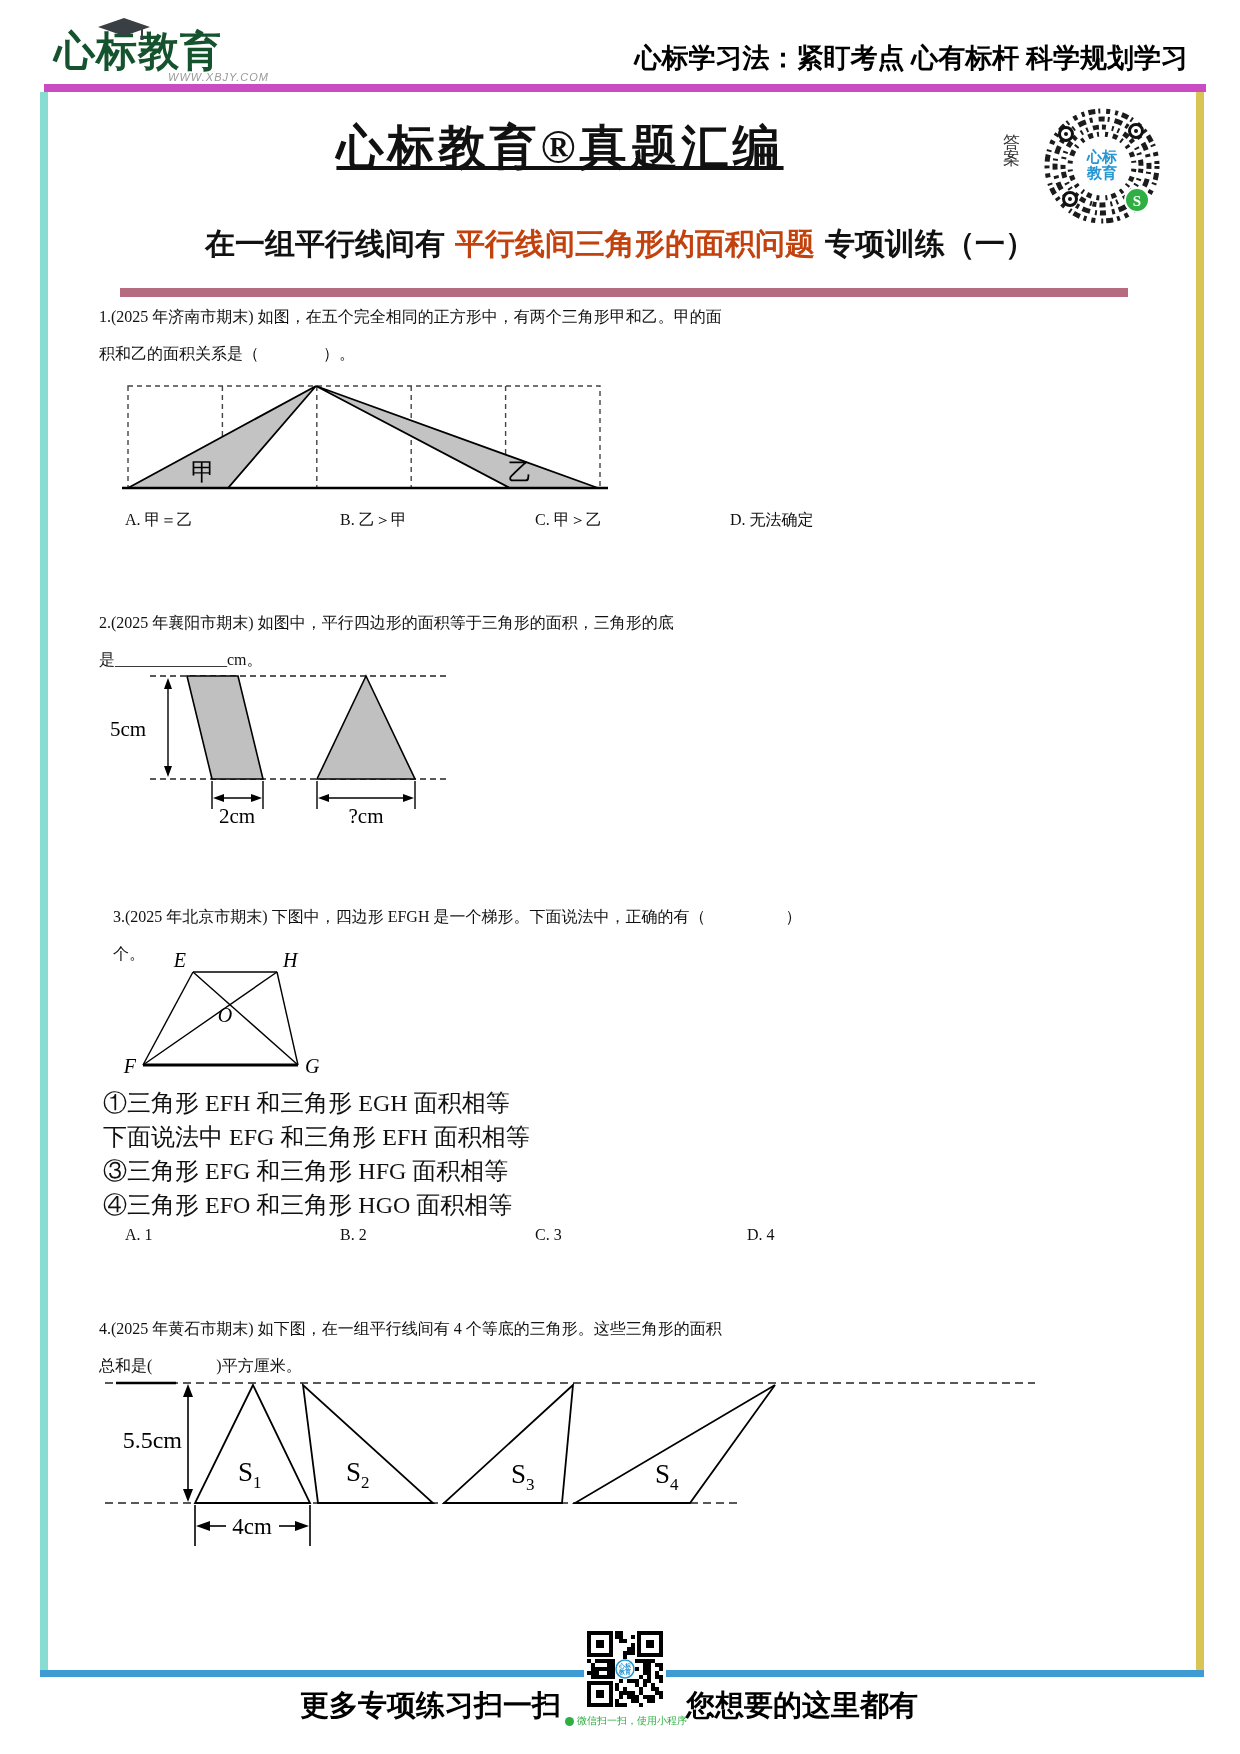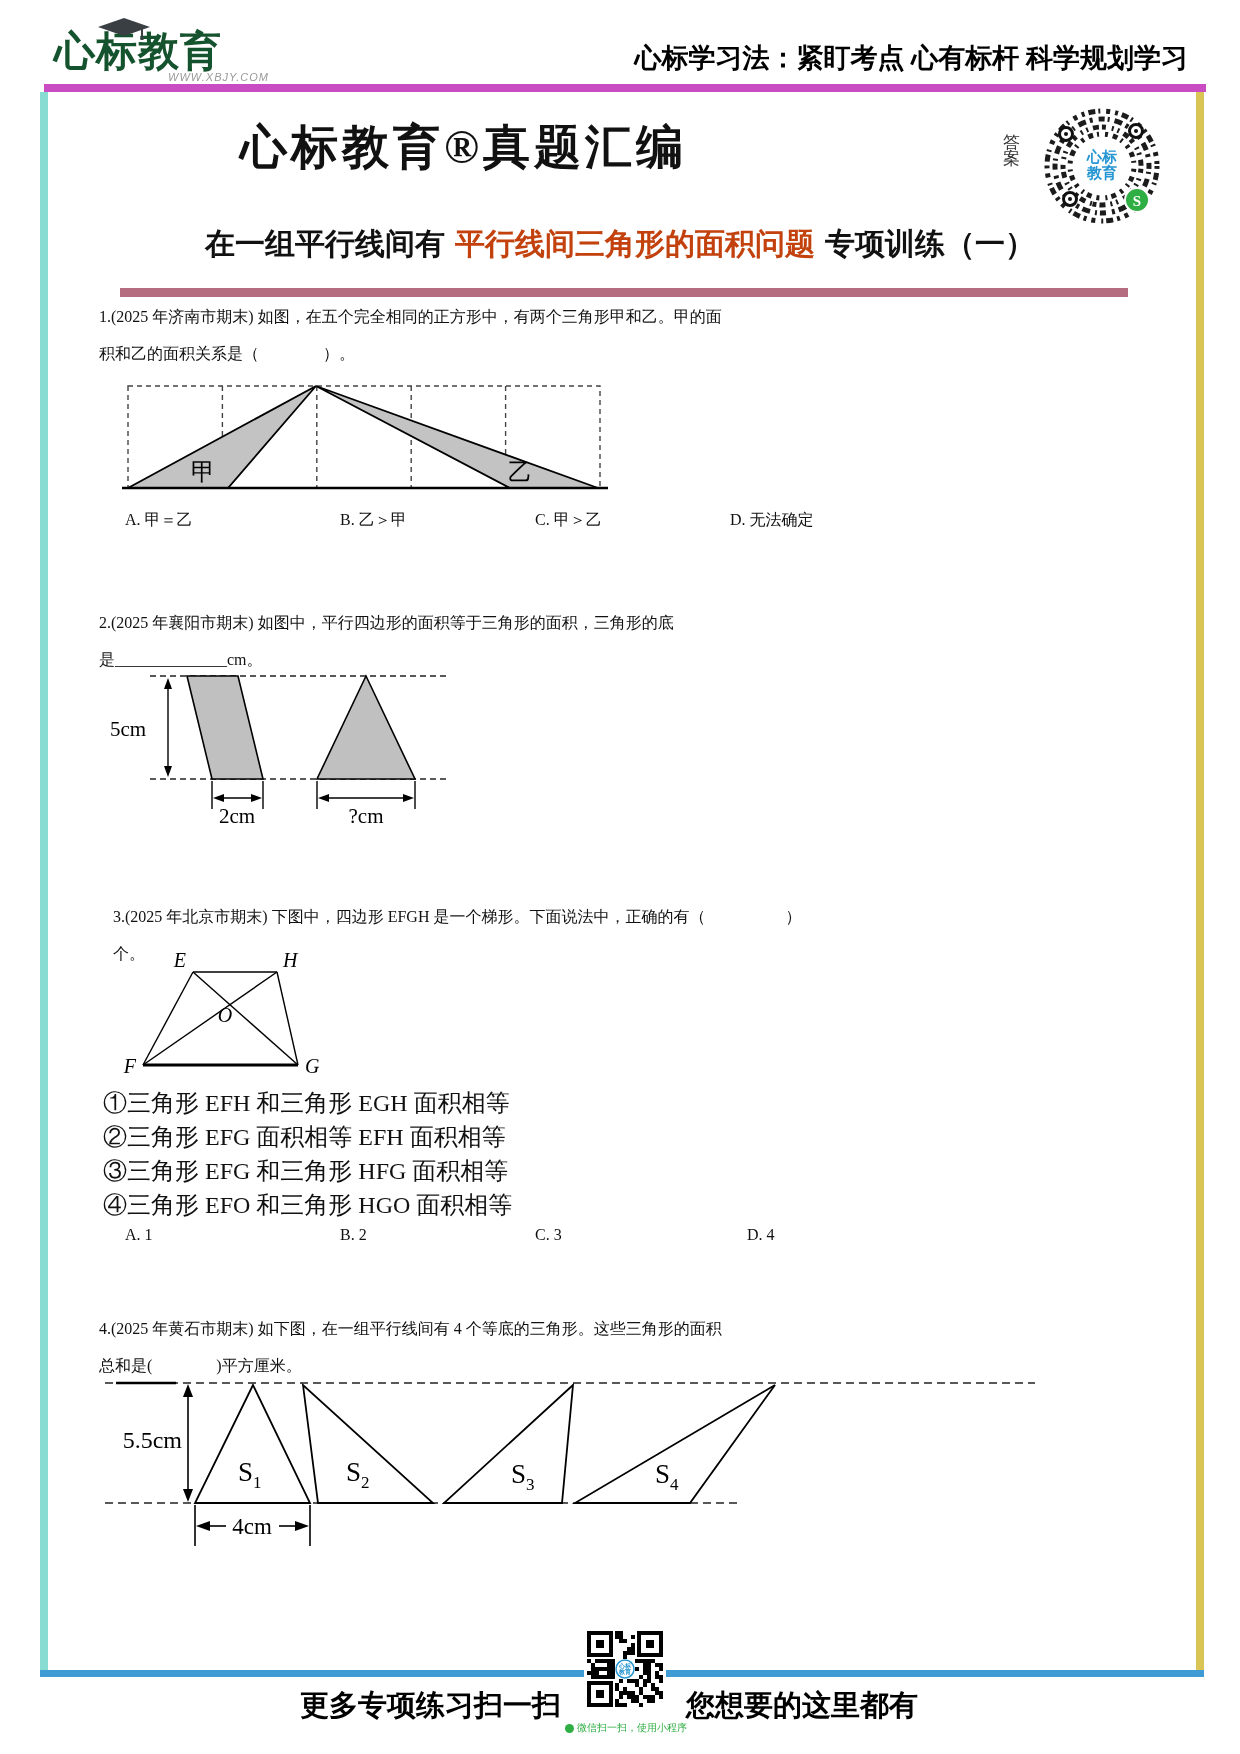--- a/index.html
+++ b/index.html
@@ -13,39 +13,39 @@
   .logo-url { position:absolute; left:114px; top:47px; font-size:11px; font-style:italic; color:#9a9a9a; letter-spacing:1px; font-family:"Liberation Sans",sans-serif; }
   .slogan { position:absolute; right:52px; top:40px; width:700px; text-align:right; font-size:27px; font-weight:bold; color:#000; }
   .hdr-line { position:absolute; left:44px; top:84px; width:1162px; height:8px; background:#c94cc2; }
 
   
   .border-left { position:absolute; left:40px; top:92px; width:8px; height:1582px; background:#89dcd2; }
   .border-right { position:absolute; left:1196px; top:92px; width:8px; height:1582px; background:#d9c455; }
   .footer-line { position:absolute; left:40px; top:1670px; width:1164px; height:7px; background:#3f9bd4; }
 
   
-  .doc-title { position:absolute; left:240px; top:116px; width:640px; font-size:47px; font-weight:bold; letter-spacing:4px; }
+  .doc-title { position:absolute; left:240px; top:116px; width:640px; text-align:center; font-size:47px; font-weight:bold; letter-spacing:4px;text-decoration:underline; }
   .answer-label { position:absolute; left:1000px; top:120px; writing-mode:vertical-rl; font-size:17px; letter-spacing:14px; color:#333; }
   .circle-qr { position:absolute; left:1040px; top:104px; }
   .subtitle { position:absolute; left:0; top:224px; width:1240px; text-align:center; font-family:"Liberation Sans","DejaVu Sans",sans-serif; font-size:30px; font-weight:bold; }
   .subtitle .hl { color:#c2410c; padding:0 10px; }
   .rose-bar { position:absolute; left:120px; top:288px; width:1008px; height:9px; background:#b56b80; }
 
   
   .qtext { position:absolute; left:99px; width:1045px; font-size:16px; line-height:37px; }
   .stmts { position:absolute; left:103px; width:1045px; font-size:24px; line-height:34px; }
   .opt-row { position:absolute; left:103px; width:1045px; height:32px; font-size:16px; }
   .opt-row span { position:absolute; top:0; }
   .fig { position:absolute; }
   svg text { font-family:"Liberation Serif","DejaVu Serif",serif; }
 
   
   .foot-text { position:absolute; top:1686px; font-family:"Liberation Sans","DejaVu Sans",sans-serif; font-size:29px; font-weight:600; color:#000; }
   .foot-qr { position:absolute; left:584px; top:1628px; }
-  .foot-caption { position:absolute; left:540px; top:1714px; width:172px; text-align:center; font-size:10px; color:#2fae43; font-family:"Liberation Sans",sans-serif;margin-top:7px; }
+  .foot-caption { position:absolute; left:540px; top:1714px; width:172px; text-align:center; font-size:10px; color:#2fae43; font-family:"Liberation Sans",sans-serif; }
   .foot-caption .dot { display:inline-block; width:9px; height:9px; border-radius:50%; background:#2fae43; vertical-align:middle; margin-right:3px; }
 </style>
 </head>
 <body>
 
 <div class="page">
 
   <div class="logo-wrap">
     <span class="logo-text">心标教育</span>
     <svg class="logo-cap" width="52" height="22" viewBox="0 0 52 22">
@@ -171,21 +171,21 @@
       <text x="66" y="17" text-anchor="end">E</text>
       <text x="163" y="17">H</text>
       <text x="16" y="123" text-anchor="end">F</text>
       <text x="185" y="123">G</text>
       <text x="105" y="72" text-anchor="middle">O</text>
     </g>
   </svg>
 
   <div class="stmts" style="top:1086px;">
     <div>①三角形 EFH 和三角形 EGH 面积相等</div>
-    <div>②三角形 EFG 面积相等 EFH 面积相等</div>
+    <div>下面说法中 EFG 和三角形 EFH 面积相等</div>
     <div>③三角形 EFG 和三角形 HFG 面积相等</div>
     <div>④三角形 EFO 和三角形 HGO 面积相等</div>
   </div>
 
   <div class="opt-row" style="top:1226px;">
     <span style="left:22px;">A. 1</span>
     <span style="left:237px;">B. 2</span>
     <span style="left:432px;">C. 3</span>
     <span style="left:644px;">D. 4</span>
   </div>

